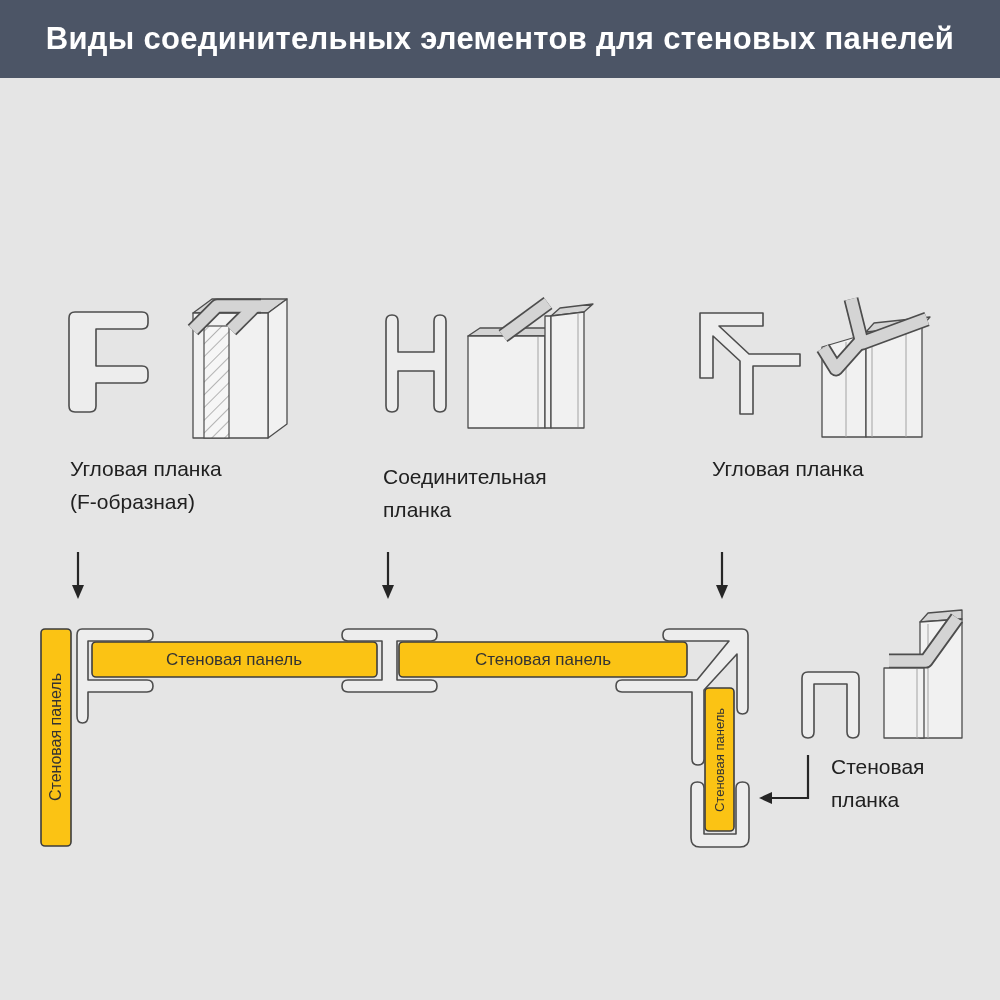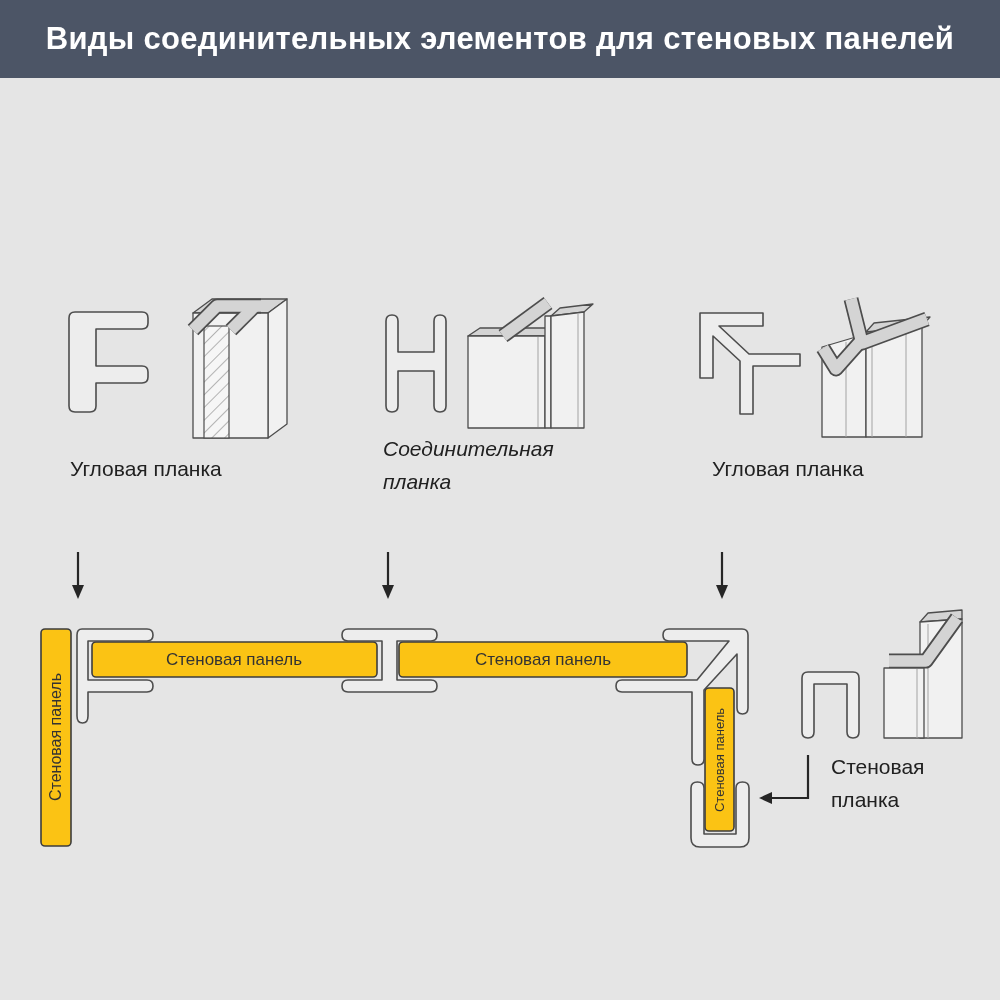--- a/index.html
+++ b/index.html
@@ -163,23 +163,24 @@
     </g>
 
     <g>
       <path class="arrow-line" d="M808,755 V798 H772"></path>
       <polygon class="arrow-head" points="772,792 772,804 759,798"></polygon>
     </g>
   </svg>
 
   <div class="label" style="left:70px;top:452px;">
     <div>Угловая планка</div>
-  </div>
-
-  <div class="label" style="left:383px;top:432px;font-style:italic;">
+    <div>(F-образная)</div>
+  </div>
+
+  <div class="label" style="left:383px;top:460px;">
     <div>Соединительная</div>
     <div>планка</div>
   </div>
 
   <div class="label" style="left:712px;top:452px;">
     <div>Угловая планка</div>
   </div>
 
   <div class="vtext" style="left:56px;top:737px;font-size:16px;">Стеновая панель</div>
 

